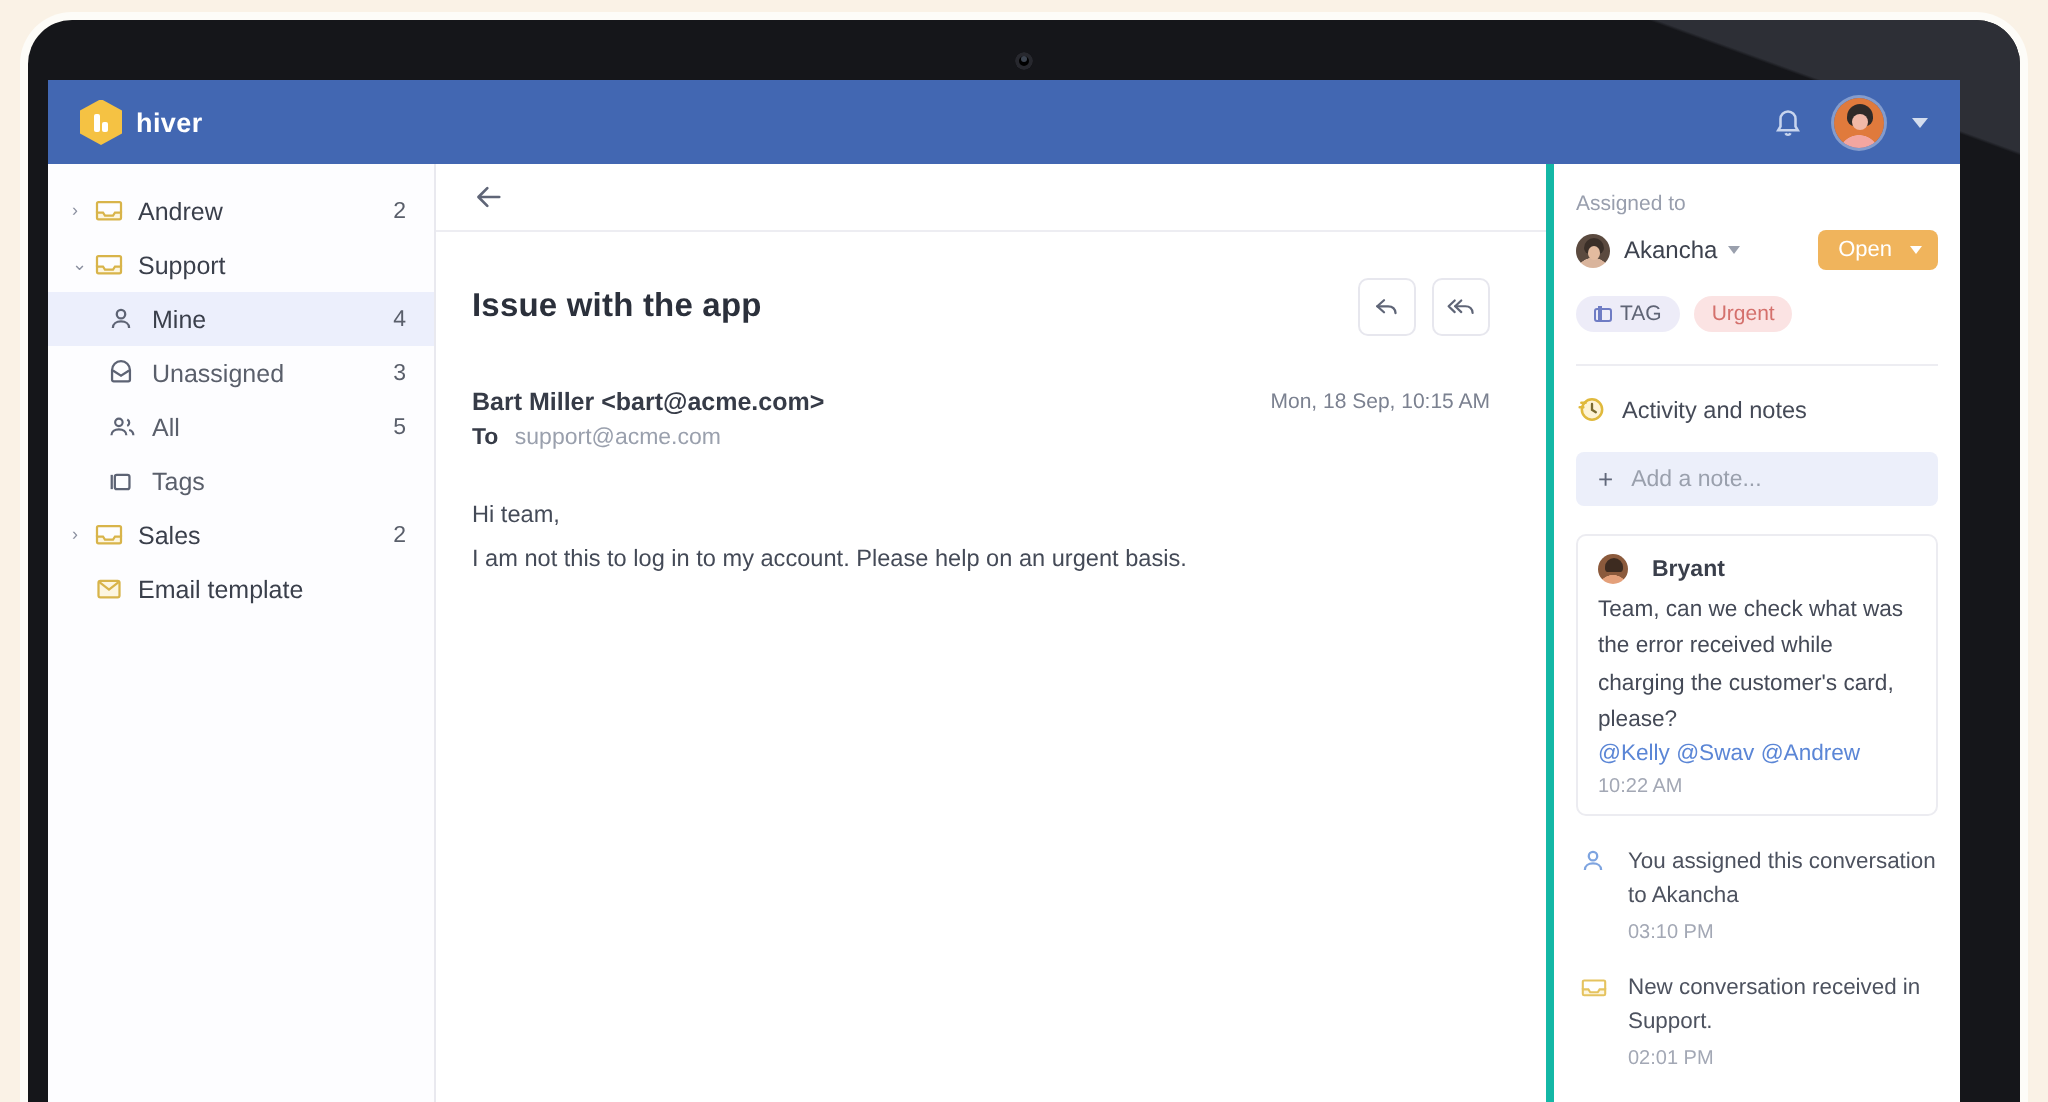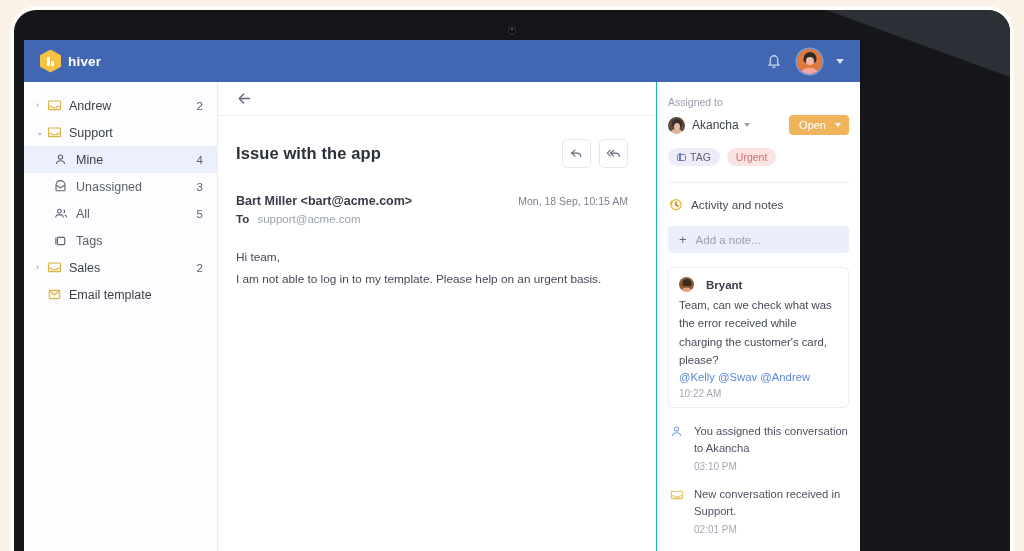--- a/index.html
+++ b/index.html
@@ -36,21 +36,21 @@
   #webcam::after {
     content: ""; position: absolute;
     left: 2.5px; top: 2px; width: 3px; height: 3px;
     border-radius: 50%; background: #3c4450;
   }
 
   
   #screen {
     position: absolute;
     left: 10px; top: 30px;
-    width: 836px; height: 511px;
+    width: 956px; height: 511px;
     background: #ffffff;
     overflow: hidden;
     display: flex; flex-direction: column;
   }
 
   
   .topbar {
     height: 42px; flex: 0 0 42px;
     background: #4267b2;
     display: flex; align-items: center;
@@ -123,21 +123,21 @@
   .nav-ico { width: 19px; flex: 0 0 19px; display: flex; align-items: center; }
   .nav-label { flex: 1 1 auto; padding-left: 3px; }
   .nav-label.muted { color: #5a5f6b; }
   .nav-count { font-size: 11.5px; color: #5a5f6b; }
 
   
   .center {
     flex: 1 1 auto; min-width: 0;
     display: flex; flex-direction: column;
     background: #fff;
-    border-right: 1px solid #14b8a6;
+    border-right: 4px solid #14b8a6;
   }
   .center-head {
     height: 34px; flex: 0 0 34px;
     border-bottom: 1px solid #ededf2;
     display: flex; align-items: center;
     padding-left: 18px;
   }
   .back-arrow { width: 17px; height: 17px; cursor: pointer; }
   .center-body { padding: 28px 28px 0 18px; }
   .subject-row {
@@ -417,21 +417,21 @@
             <div class="from-name">Bart Miller &lt;bart@acme.com&gt;</div>
             <div class="msg-date">Mon, 18 Sep, 10:15 AM</div>
           </div>
           <div class="to-row">
             <span class="to-label">To</span>
             <span class="to-addr">support@acme.com</span>
           </div>
 
           <div class="msg-body">
             <div>Hi team,</div>
-            <div>I am not able to log in to my template. Please help on an urgent basis.</div>
+            <div>I am not this to log in to my account. Please help on an urgent basis.</div>
           </div>
         </div>
       </div>
 
       <div class="rightpanel">
         <div class="assigned-label">Assigned to</div>
 
         <div class="assignee-row">
           <div class="avatar-sm"></div>
           <div class="assignee-name">Akancha</div>

